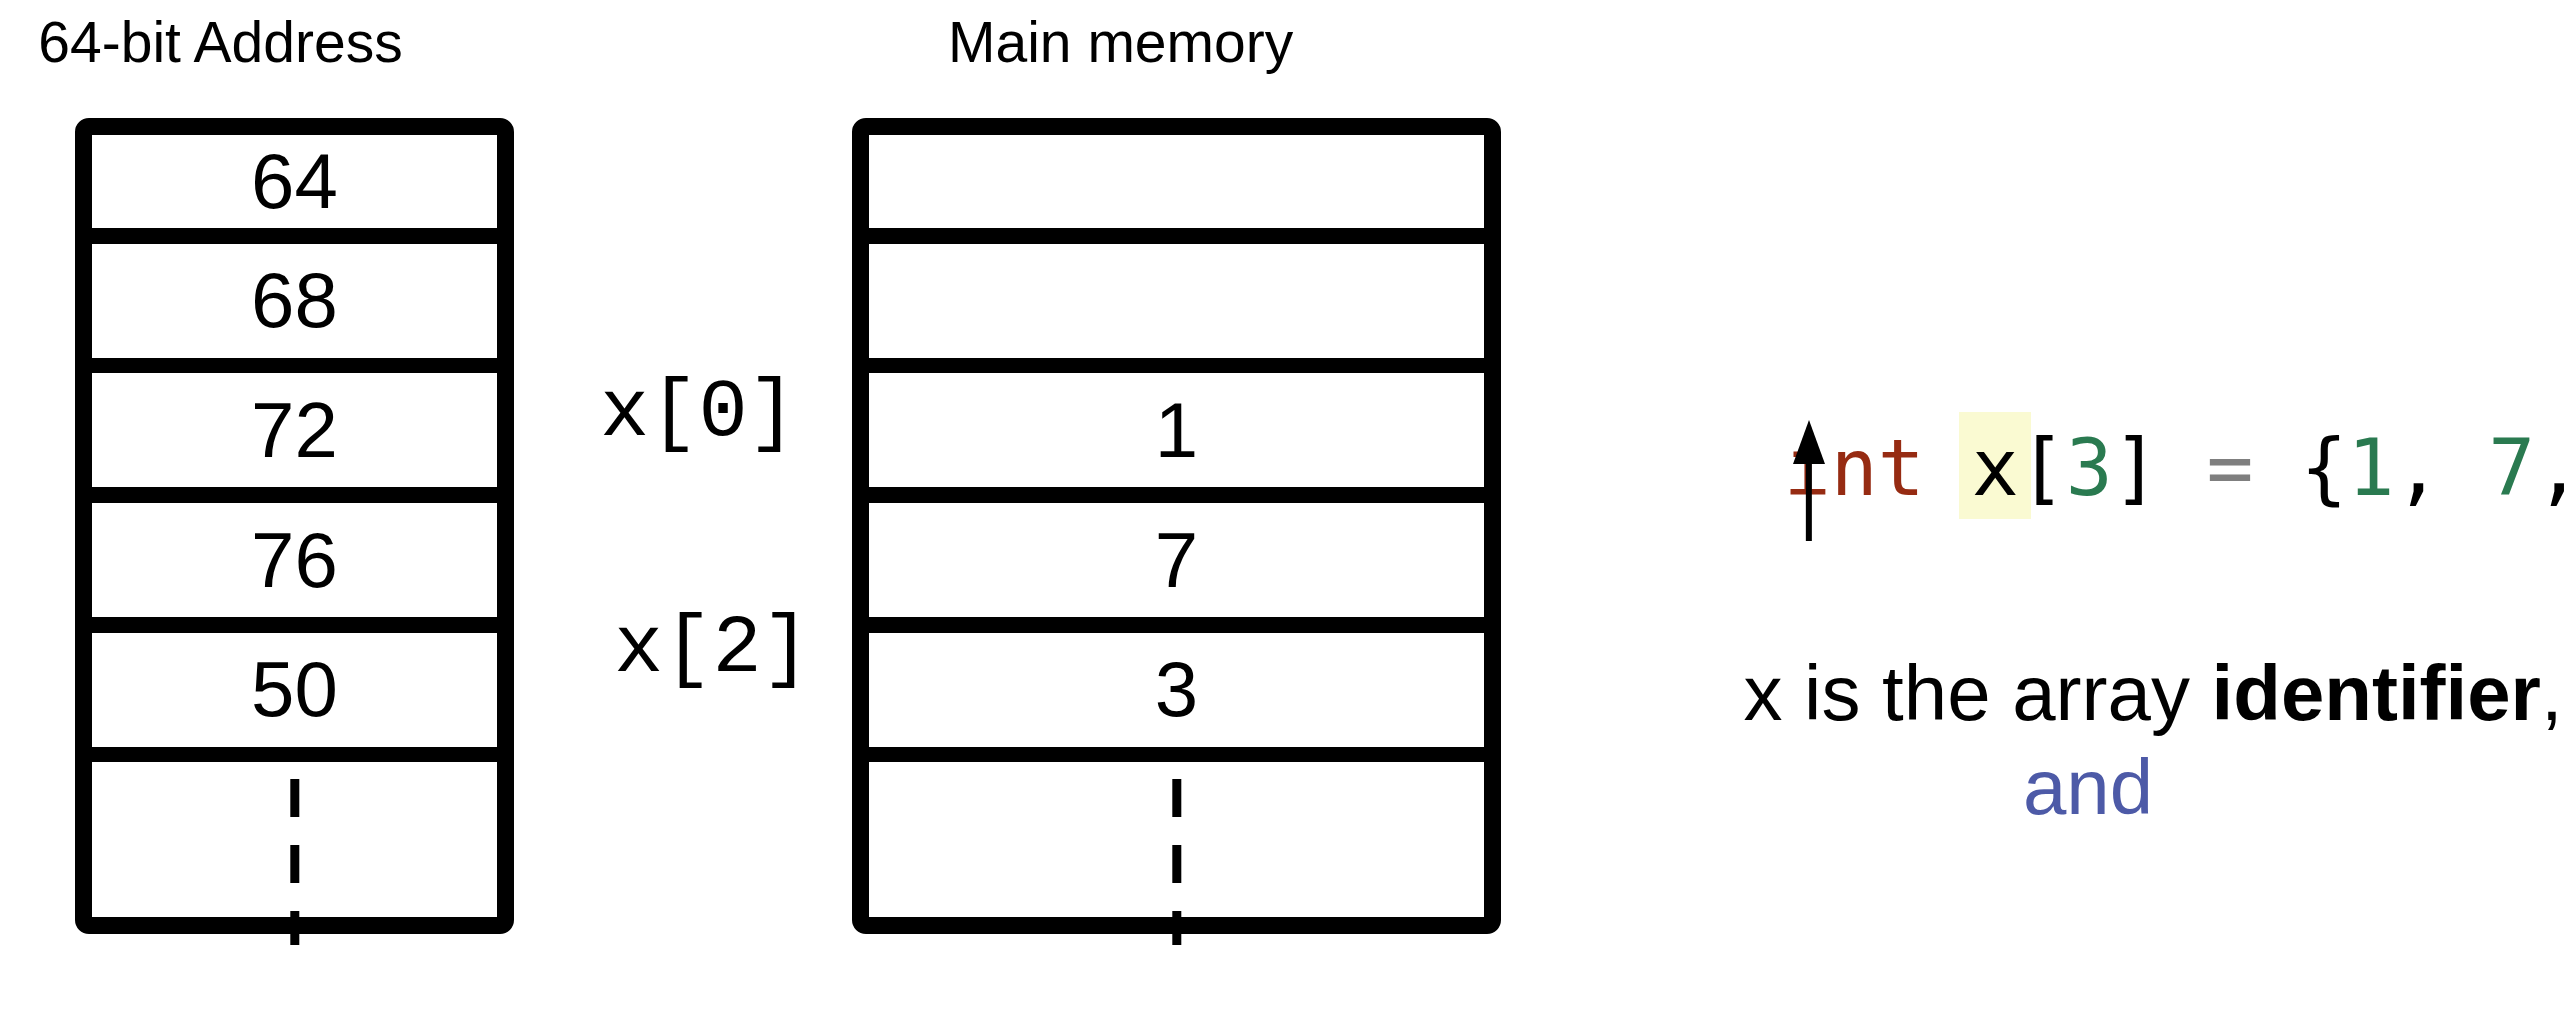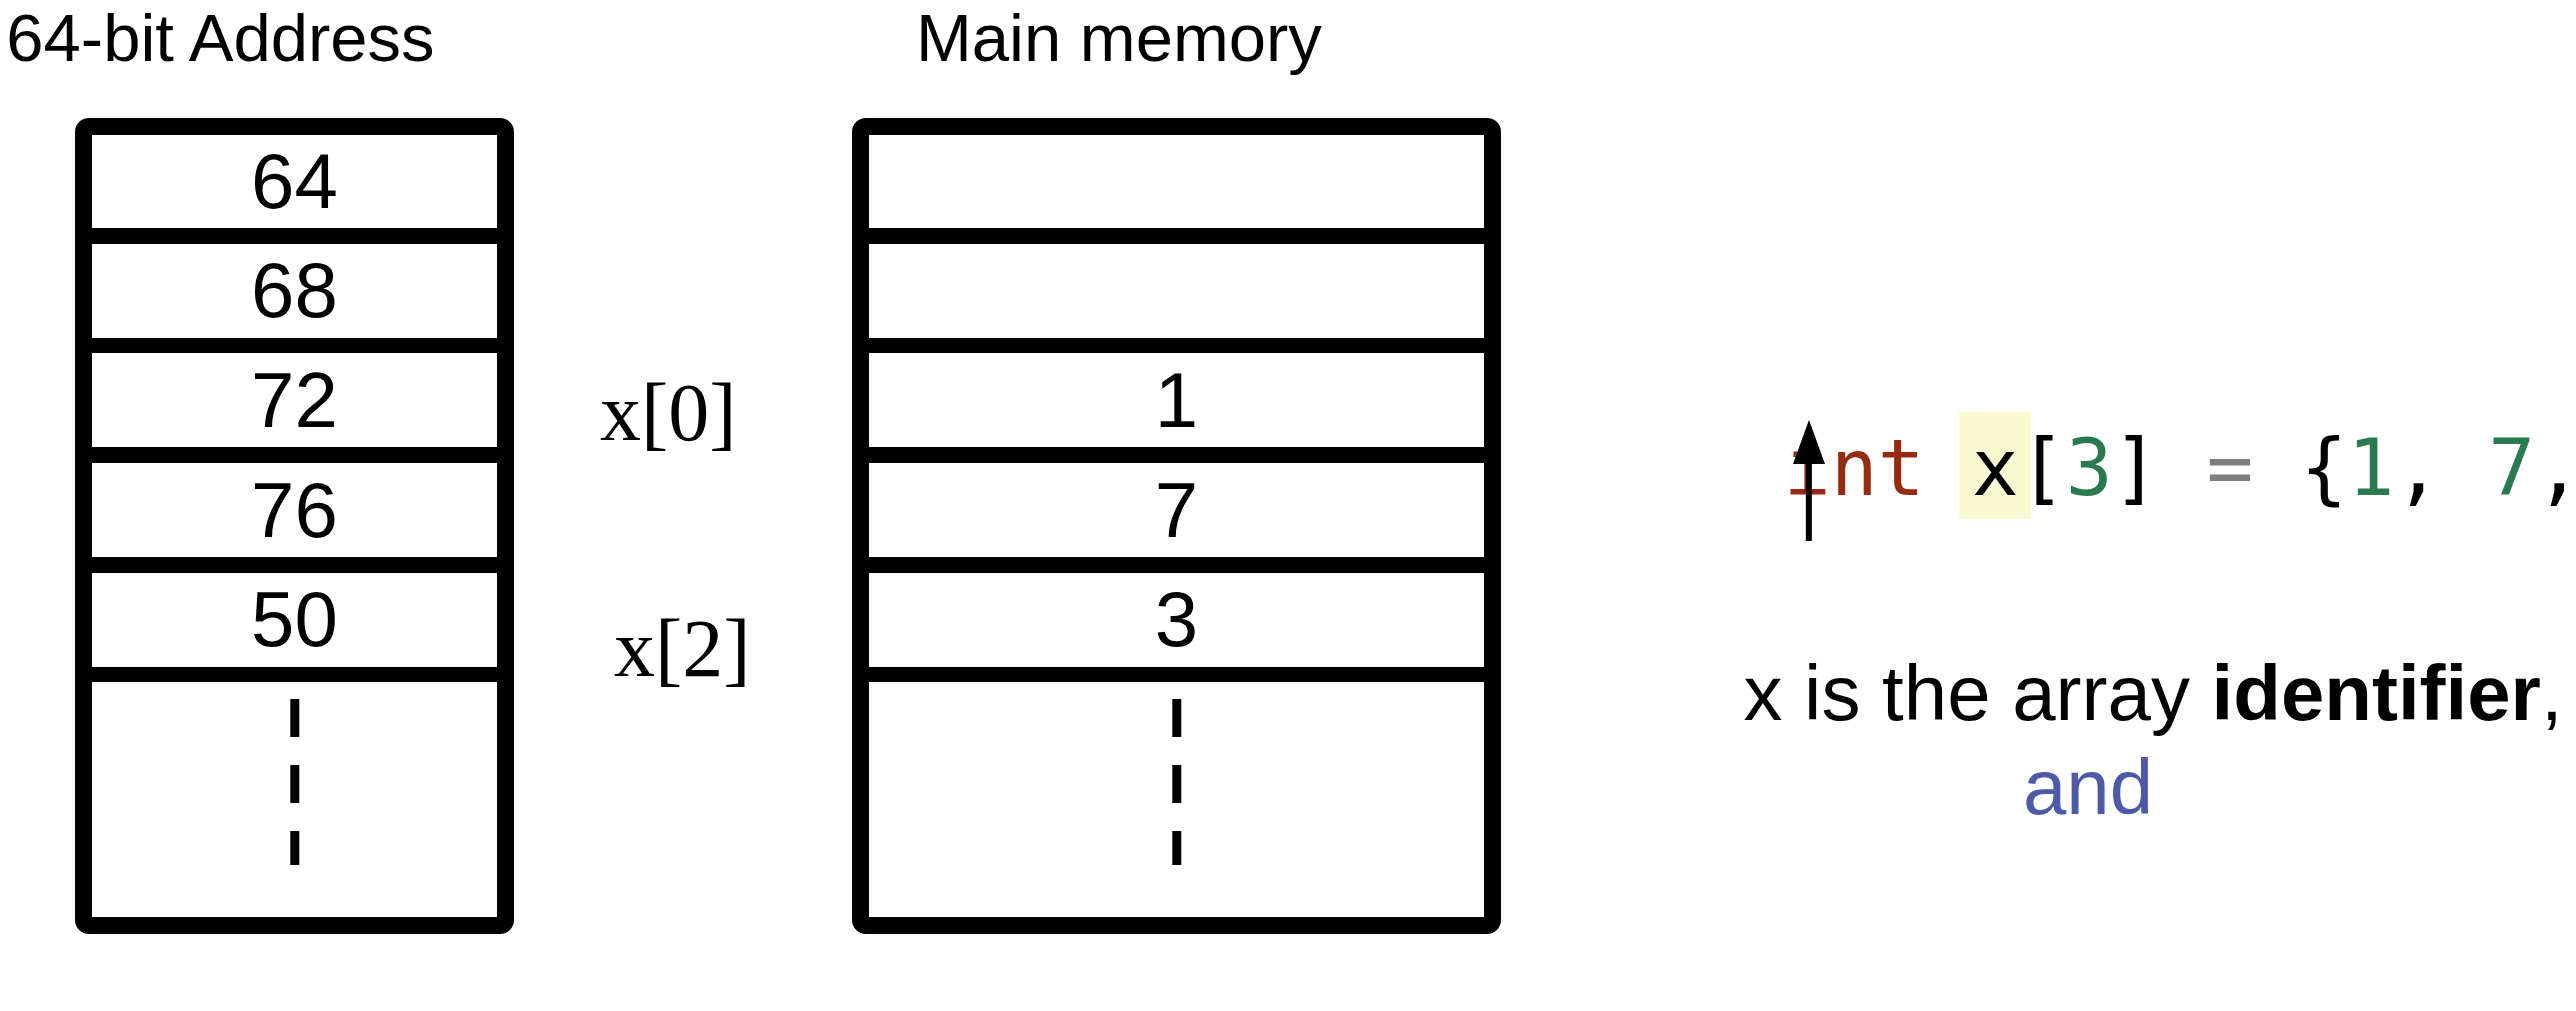--- a/index.html
+++ b/index.html
@@ -1,51 +1,52 @@
 <!DOCTYPE html>
 <html style="--ink: #000000; --kw: #962B12; --num: #2A7A50; --eq: #7F7F7F; --hl: #FAFAD2; --blue: #4D5AA7;font-size:12.6px"><head>
 <meta charset="utf-8">
 <style>
   html,body{margin:0;padding:0;background:#fff;}
   .canvas{
     position:relative;width:2576px;height:1011px;background:#fff;overflow:hidden;
     font-family:"Liberation Sans",sans-serif;color:var(--ink,#000);
   }
   .title{
-    position:absolute;top:1px;font-size:67px;line-height:1.1;color:var(--ink,#000);
+    position:absolute;top:11px;font-size:57px;line-height:1.1;color:var(--ink,#000);
     white-space:nowrap;
+    margin-left:32px;
   }
   .title-address{left:6.3px;}
   .title-memory{left:916px;}
 
   .mem-table{
     position:absolute;top:118px;box-sizing:border-box;
     border:17px solid var(--ink,#000);border-radius:14px;background:#fff;
     display:flex;flex-direction:column;
   }
   .t-address{left:75px;width:439px;height:816px;}
   .t-memory{left:852px;width:649px;height:816px;}
   .cell{
     display:flex;align-items:center;justify-content:center;
     font-size:78px;color:var(--ink,#000);
   }
   .cell.r1{height:93px;}
-  .cell.rn{height:94px;text-align:right;}
+  .cell.rn{height:114px;text-align:right;}
   .cell.last{flex:1;position:relative;}
   .sep{height:15.7px;background:var(--ink,#000);flex:0 0 auto;}
   .dashes{
     position:absolute;left:50%;top:17px;transform:translateX(-50%);
     width:9.4px;height:166px;
     background:repeating-linear-gradient(180deg,var(--ink,#000) 0 38px,transparent 38px 66px);
   }
 
   .idx-label{
     position:absolute;left:600px;width:227px;height:94px;
     display:flex;align-items:center;
-    font-family:Liberation Serif, serif;
+    font-family:Liberation Mono, monospace;
     font-size:82px;color:var(--ink,#000);white-space:pre;
   }
   .idx-0{top:366px;}
   .idx-1{top:484px;}
   .idx-2{top:602px;margin-left:14px;}
 
   .code{
     position:absolute;left:1596px;top:312px;height:104px;line-height:104px;
     font-family:"DejaVu Sans Mono","Liberation Mono",monospace;
     font-size:78px;white-space:pre;color:var(--ink,#000);

